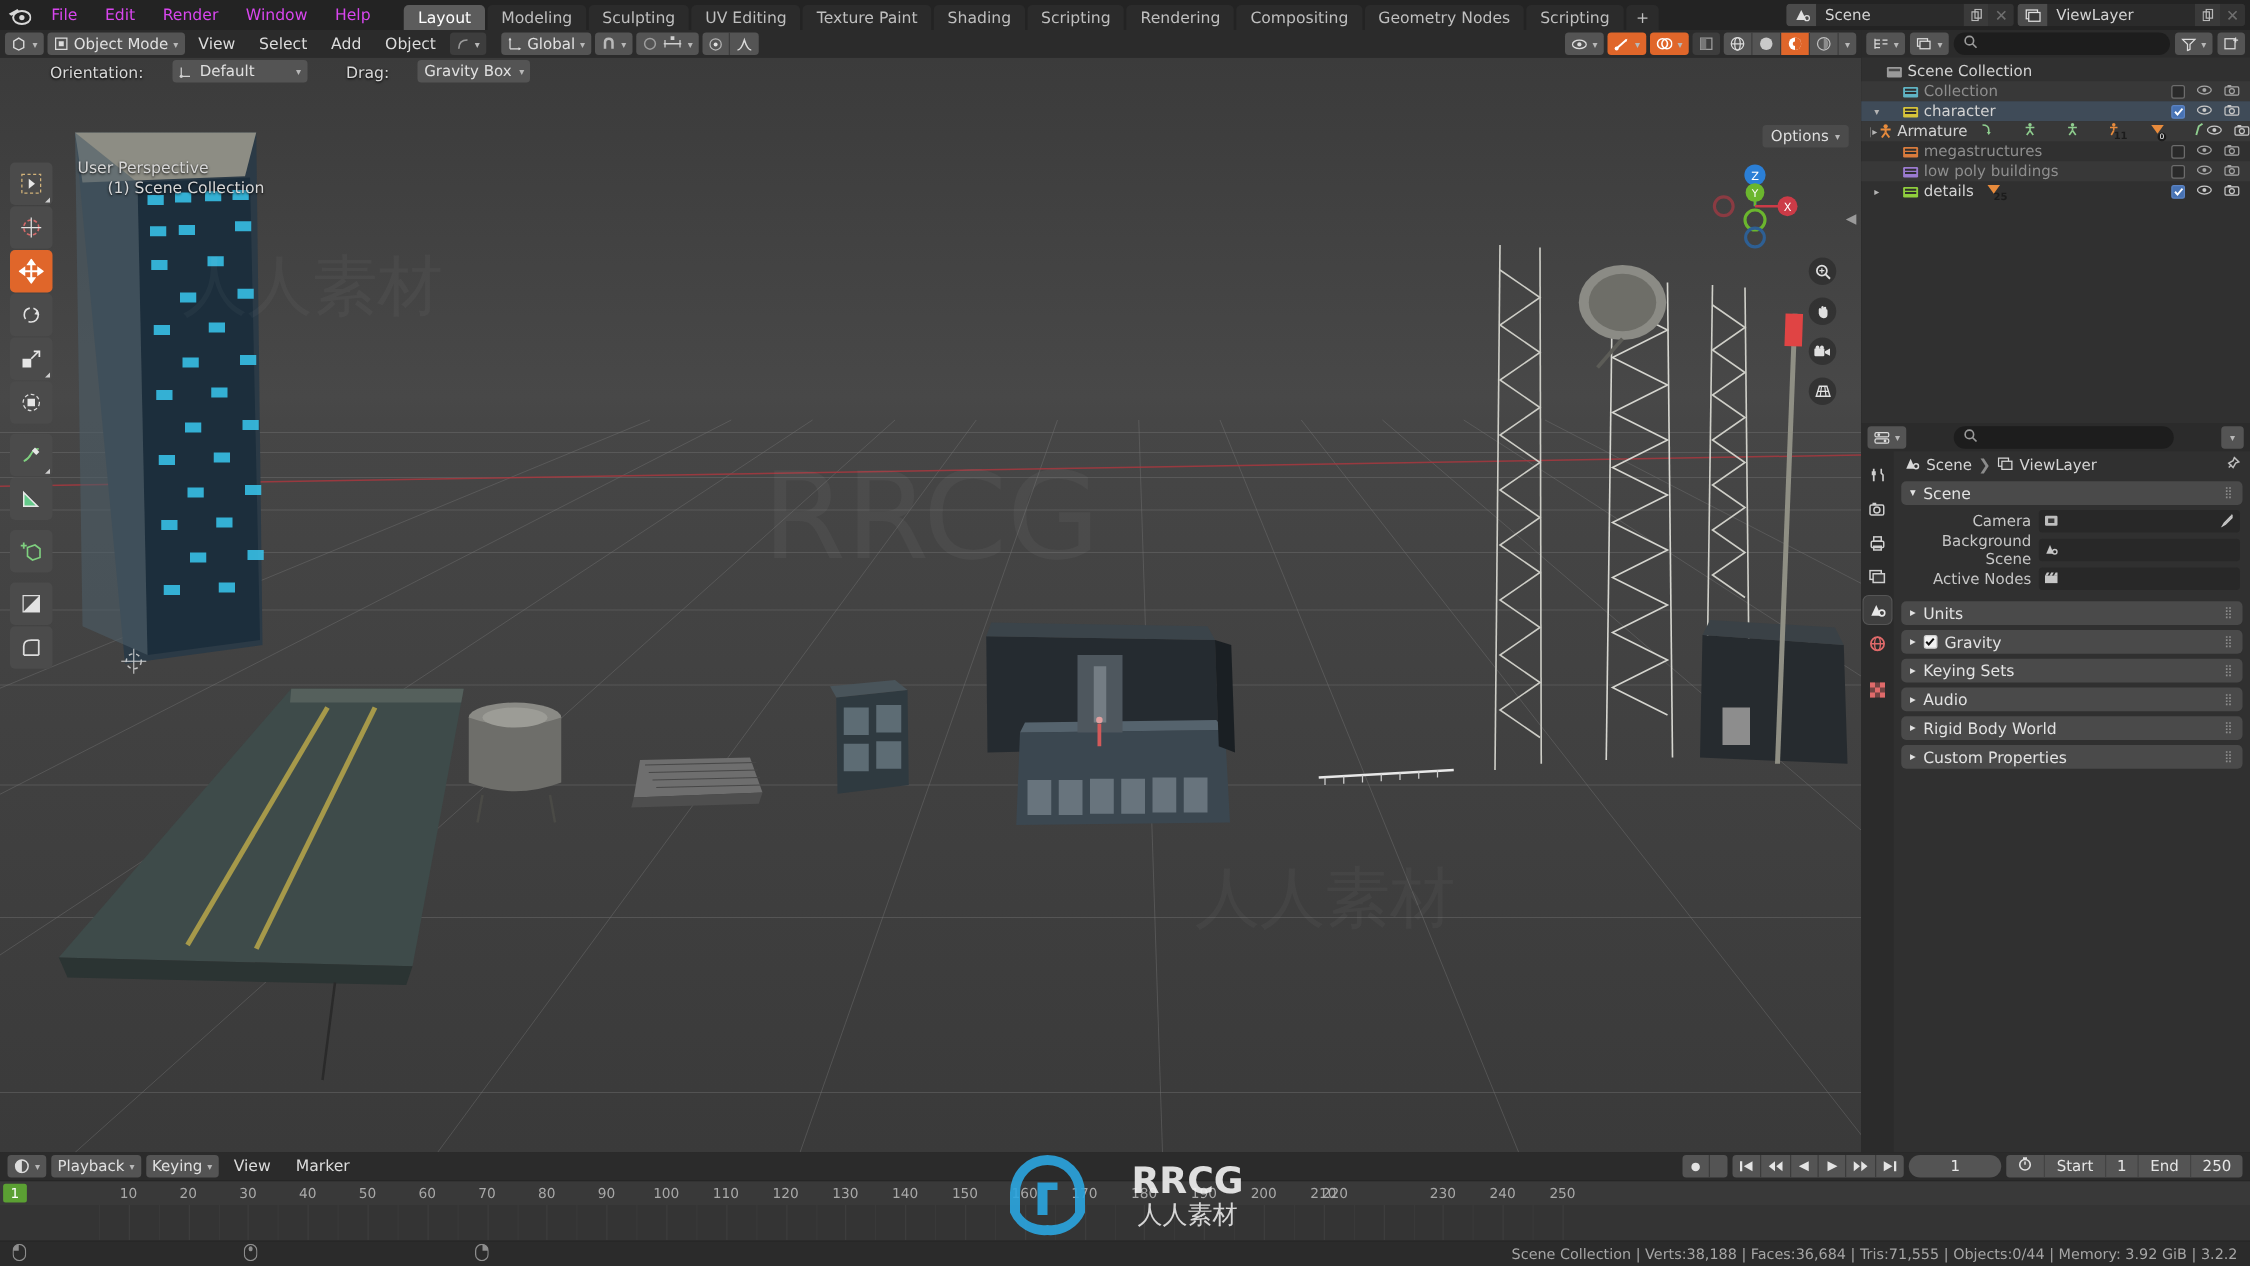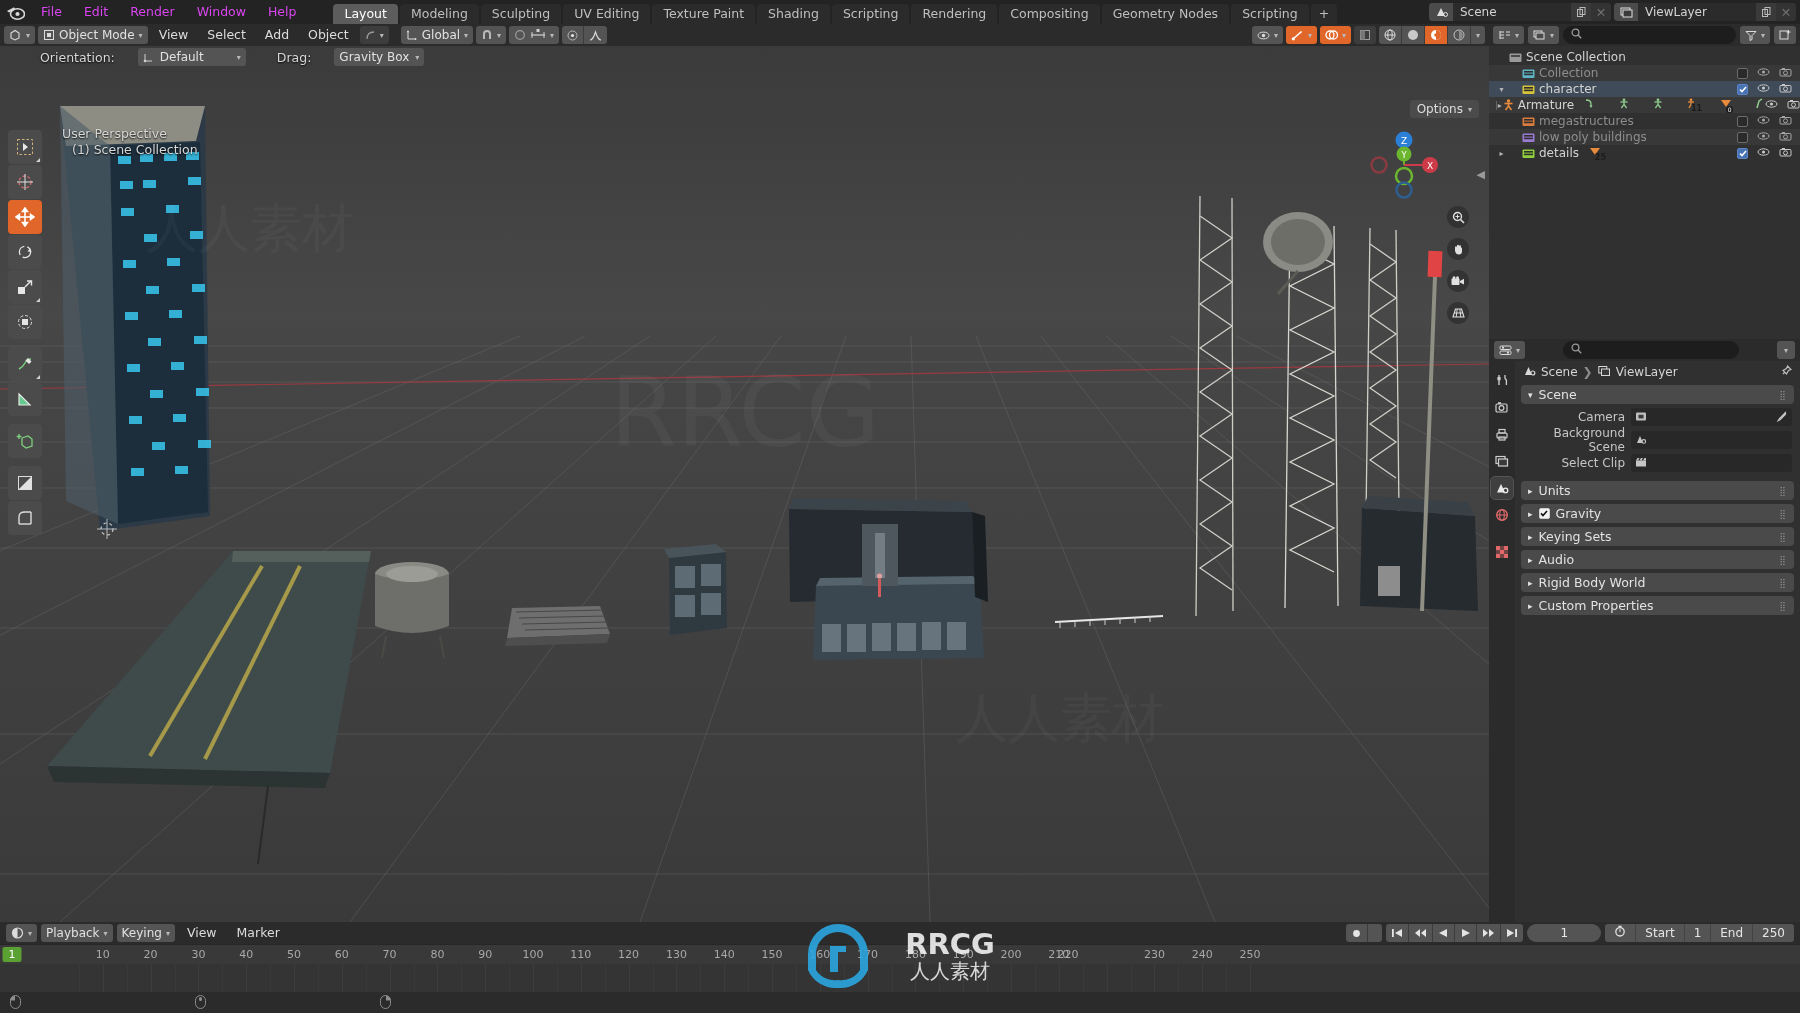--- a/index.html
+++ b/index.html
@@ -7,21 +7,21 @@
     font-family:"DejaVu Sans", sans-serif; font-size:12.5px; color:#c3c3c3; -webkit-font-smoothing:antialiased;}
   .app { position:relative; width:1800px; height:1013px; }
 
   
   .topbar { position:absolute; left:0; top:0; width:1800px; height:24px; background:#232323;
             display:flex; align-items:stretch; }
   .blender-logo { width:30px; display:flex; align-items:center; justify-content:center; }
   .blender-logo svg { display:block; }
   .menu { display:flex; align-items:center; }
   .menu .mi { padding:0 11px; line-height:24px; height:24px; color:#d946ef; font-size:12.5px; cursor:default;}
-  .tabs { display:flex; align-items:center; margin-left:26px; }
+  .tabs { display:flex; align-items:center; margin-left:16px; }
   .tab { height:20px; line-height:20px; padding:0 11px; margin-right:2px; font-size:12.5px;
          color:#bfbfbf; background:#2b2b2b; border-radius:4px 4px 0 0; cursor:default; align-self:flex-end;}
   .tab.active { background:#5c5c5c; color:#ffffff; }
   .tab.plus { padding:0 8px; background:#2b2b2b; }
   .topbar-right { margin-left:auto; display:flex; align-items:center; gap:3px; padding-right:4px; }
   .idblock { display:flex; align-items:center; height:18px; background:#2b2b2b; border-radius:3px; overflow:hidden;}
   .idblock .ib-icon { width:24px; height:18px; background:#4b4b4b; display:flex; align-items:center; justify-content:center;
                       border-radius:3px 0 0 3px; }
   .idblock .ib-name { width:118px; height:18px; line-height:18px; padding-left:7px; background:#2b2b2b; color:#d4d4d4;
                       font-size:12px; }
@@ -44,21 +44,21 @@
   .grp > div { height:18px; display:flex; align-items:center; justify-content:center; padding:0 5px; border-right:1px solid #3c3c3c;}
   .grp > div:last-child { border-right:none; }
   .on-red { background:#e0662a !important; }
   .vp-right { margin-left:auto; display:flex; align-items:center; gap:3px; }
 
   
   .viewport { position:absolute; left:0; top:46px; width:1489px; height:876px;
               background:linear-gradient(180deg,#3c3c3c 0%,#454545 45%,#3a3a3a 100%); overflow:hidden; }
   .vp-text { position:absolute; left:62px; top:80px; color:#d8d8d8; font-size:12.5px; text-shadow:0 1px 2px #000;
              line-height:16px; pointer-events:none;}
-  .vp-text .l2 { margin-left:10px; }
+  .vp-text .l2 { margin-left:24px; }
   .toolbar { position:absolute; left:8px; top:84px; width:34px; display:flex; flex-direction:column; gap:1px; z-index:6;}
   .tool { width:34px; height:34px; background:#4b4b4b; border-radius:4px; display:flex; align-items:center;
           justify-content:center; position:relative; cursor:default;}
   .tool.active { background:#e0662a; }
   .tool.gap { margin-top:7px; }
   .tool .corner { position:absolute; right:2px; bottom:2px; width:0;height:0;
                   border-left:4px solid transparent; border-bottom:4px solid #cfcfcf; }
   .options-btn { position:absolute; right:10px; top:54px; height:18px; padding:0 7px; background:#4b4b4b;
                  border-radius:3px; display:flex; align-items:center; gap:5px; font-size:12px; color:#dedede; z-index:6;text-align:center;}
   .gizmo { position:absolute; right:48px; top:82px; width:74px; height:74px; z-index:6;}
@@ -1128,21 +1128,21 @@
             <span>
               <svg width="12" height="11" viewBox="0 0 12 11">
                   <path d="M2 9 L5 2 L8 9 Z" fill="#c6c6c6"></path>
                   <circle cx="8.8" cy="7.4" r="1.8" fill="none" stroke="#c6c6c6" stroke-width="1.1"></circle>
                 </svg>
             </span>
             <span></span>
           </span>
         </div>
         <div class="proprow">
-          <span class="plabel">Select Clip</span>
+          <span class="plabel">Active Nodes</span>
           <span class="field">
             <span>
               <svg width="12" height="11" viewBox="0 0 12 11">
                   <rect x="1" y="3.5" width="10" height="6" fill="#c6c6c6"></rect>
                   <path d="M1 3.5 L2.5 1 L4.5 1 L3 3.5 Z M4.5 3.5 L6 1 L8 1 L6.5 3.5 Z M8 3.5 L9.5 1 L11 1 L11 3.5 Z" fill="#c6c6c6"></path>
                 </svg>
             </span>
             <span></span>
           </span>
         </div>
@@ -1365,20 +1365,21 @@
             <rect x="4" y="2" width="3" height="4" rx="1.5" fill="#8d8d8d"></rect>
           </svg>
       </span>
       <span style="margin-left:150px">
         <svg width="11" height="14" viewBox="0 0 11 14">
             <rect x="0.5" y="0.5" width="10" height="13" rx="5" fill="none" stroke="#8d8d8d"></rect>
             <path d="M10.5 5.5 L6 5.5 L6 0.8 Q10.5 1.2 10.5 5.5 Z" fill="#8d8d8d"></path>
           </svg>
       </span>
     </div>
+    <div class="sright">Scene Collection | Verts:38,188 | Faces:36,684 | Tris:71,555 | Objects:0/44 | Memory: 3.92 GiB | 3.2.2</div>
   </div>
 
   <div style="position:absolute;left:800px;top:920px;width:240px;height:72px;pointer-events:none;opacity:0.9">
     <svg width="240" height="72" viewBox="0 0 240 72">
       <g fill="#2ba6e0">
         <path d="M38 4 A30 30 0 0 0 8 34 L8 50 A30 30 0 0 0 38 68 A30 30 0 0 0 68 50 L68 34 A30 30 0 0 0 38 4 Z
                  M38 12 A22 22 0 0 1 60 34 L60 50 A22 22 0 0 1 38 60 A22 22 0 0 1 16 50 L16 34 A22 22 0 0 1 38 12 Z"></path>
         <path d="M30 26 L46 26 L46 32 L38 32 L38 52 L30 52 Z"></path>
       </g>
       <text x="150" y="34" font-size="29" font-weight="bold" fill="#f2f2f2" text-anchor="middle" font-family="DejaVu Sans">RRCG</text>

